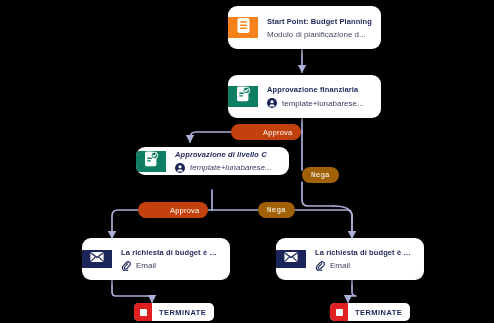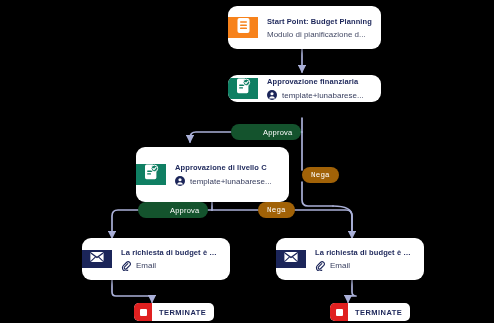--- a/index.html
+++ b/index.html
@@ -110,21 +110,21 @@
     border-radius:8px;
     display:flex;align-items:center;justify-content:center;
     padding:0 9px;
     font-size:7.5px;
     color:#ffffff;
     font-weight:normal;
     letter-spacing:.2px;
     white-space:nowrap;
     z-index:6;
   }
-  .pill-approve{background:#14532d;padding-left:32px;}
+  .pill-approve{background:#c2410c;padding-left:32px;}
   .pill-deny{background:#a16207;font-family:Liberation Mono, monospace;}
 </style>
 </head>
 <body>
 
 <div id="canvas">
 
   <svg id="edges" viewBox="0 0 494 323" xmlns="http://www.w3.org/2000/svg">
     <defs>
       <marker id="arrow" viewBox="0 0 10 10" refX="8.5" refY="5" markerWidth="5" markerHeight="5" orient="auto-start-reverse">
@@ -168,21 +168,21 @@
       </span>
     </div>
     <div class="body">
       <div class="title">Start Point: Budget Planning</div>
       <div class="subrow">
         <span class="subtitle plain">Modulo di pianificazione d...</span>
       </div>
     </div>
   </div>
 
-  <div class="node" style="left:228px; top:75px; width:153px; height:27px;">
+  <div class="node" style="left:228px; top:75px; width:153px; height:43px;">
     <div class="iconpanel panel-green">
       <span>
         <svg width="16" height="17" viewBox="0 0 16 17">
           <path d="M2 2.2 a1.6 1.6 0 0 1 1.6-1.6 h6.2 l3.6 3.6 v9.4 a1.6 1.6 0 0 1 -1.6 1.6 h-8.2 a1.6 1.6 0 0 1 -1.6 -1.6 z" fill="#ffffff"></path>
           <rect x="4.1" y="6.6" width="5" height="1.3" rx="0.6" fill="#0f7f63"></rect>
           <rect x="4.1" y="9.2" width="4" height="1.3" rx="0.6" fill="#0f7f63"></rect>
           <circle cx="11.4" cy="4.4" r="3.3" fill="#0f7f63" stroke="#ffffff" stroke-width="1"></circle>
           <path d="M9.9 4.5 l1.1 1.1 l2.0 -2.2" fill="none" stroke="#ffffff" stroke-width="1.2" stroke-linecap="round" stroke-linejoin="round"></path>
         </svg>
       </span>
@@ -195,21 +195,21 @@
             <circle cx="6" cy="6" r="6" fill="#1b2559"></circle>
             <circle cx="6" cy="4.5" r="1.9" fill="#ffffff"></circle>
             <path d="M2.3 10.2 a3.9 3.9 0 0 1 7.4 0 z" fill="#ffffff"></path>
           </svg>
         </span>
         <span class="subtitle">template+lunabarese...</span>
       </div>
     </div>
   </div>
 
-  <div class="node" style="left:136px; top:147px; width:153px; height:55px;">
+  <div class="node" style="left:136px; top:147px; width:153px; height:28px;font-style:italic;">
     <div class="iconpanel panel-green">
       <span>
         <svg width="16" height="17" viewBox="0 0 16 17">
           <path d="M2 2.2 a1.6 1.6 0 0 1 1.6-1.6 h6.2 l3.6 3.6 v9.4 a1.6 1.6 0 0 1 -1.6 1.6 h-8.2 a1.6 1.6 0 0 1 -1.6 -1.6 z" fill="#ffffff"></path>
           <rect x="4.1" y="6.6" width="5" height="1.3" rx="0.6" fill="#0f7f63"></rect>
           <rect x="4.1" y="9.2" width="4" height="1.3" rx="0.6" fill="#0f7f63"></rect>
           <circle cx="11.4" cy="4.4" r="3.3" fill="#0f7f63" stroke="#ffffff" stroke-width="1"></circle>
           <path d="M9.9 4.5 l1.1 1.1 l2.0 -2.2" fill="none" stroke="#ffffff" stroke-width="1.2" stroke-linecap="round" stroke-linejoin="round"></path>
         </svg>
       </span>

